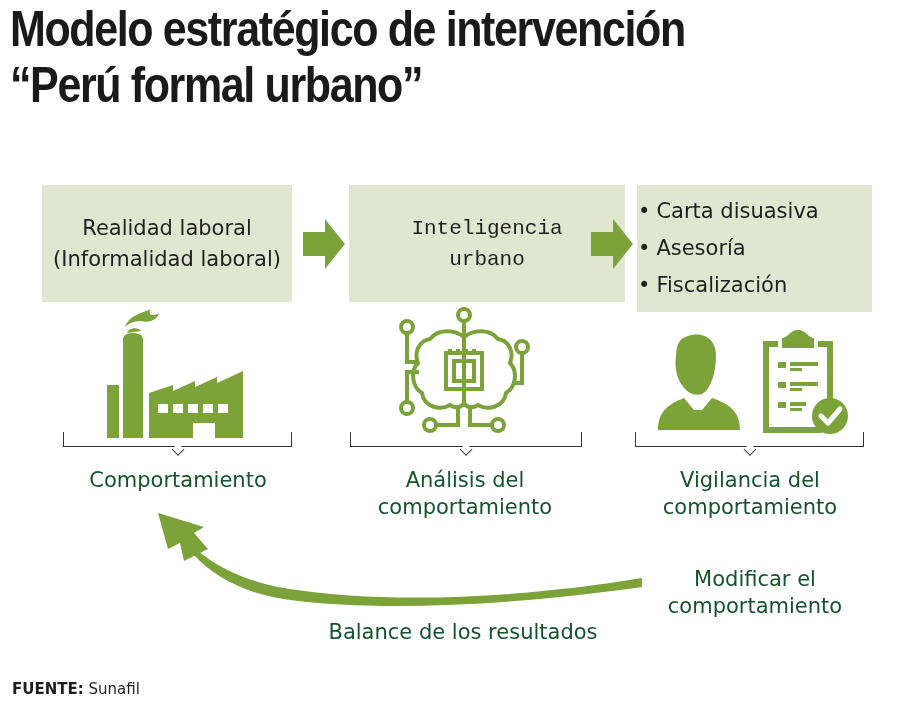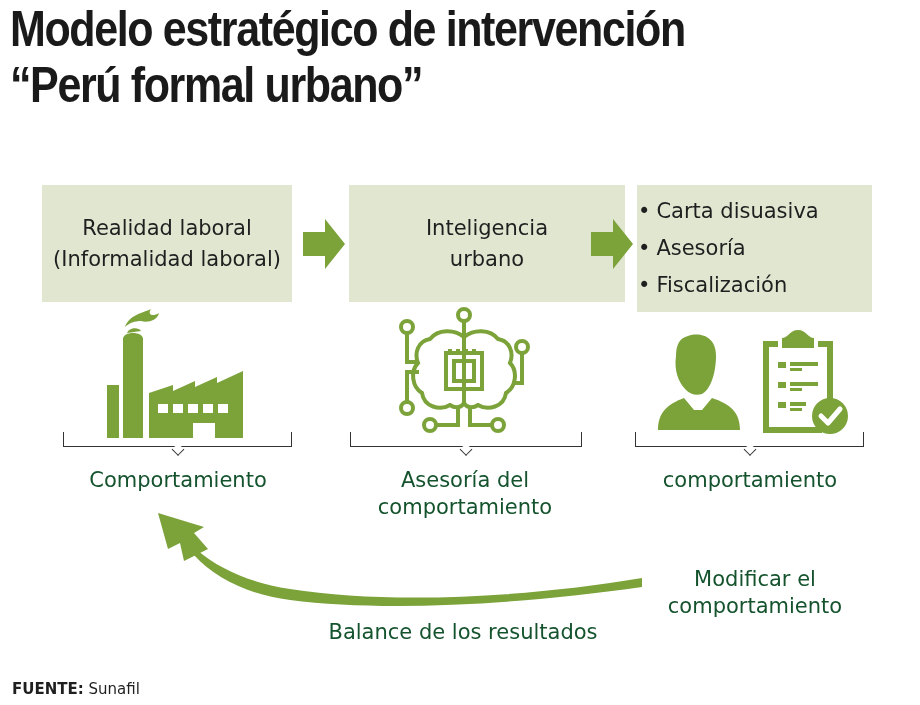--- a/index.html
+++ b/index.html
@@ -5,21 +5,21 @@
   html, body { margin:0; padding:0; }
   body { width:920px; height:705px; background:#ffffff; position:relative; overflow:hidden;
          font-family:"DejaVu Sans", sans-serif; color:#1f1f1f; }
   .title { position:absolute; left:10px; font-family:"Liberation Sans", sans-serif; font-weight:bold;
            font-size:50px; line-height:54px; color:#1a1a1a; letter-spacing:-1.6px; transform:scaleX(0.86); transform-origin:left top; white-space:nowrap; }
   .title.l1 { top:2px; }
   .title.l2 { top:58px; }
   .box { position:absolute; background:#e1e6d1; display:flex; align-items:center; justify-content:center;
          text-align:center; font-size:21px; line-height:31px; color:#1f1f1f; }
   .box.b1 { left:42px; top:185px; width:250px; height:117px; }
-  .box.b2 { left:349px; top:185px; width:276px; height:117px; }
+  .box.b2 { left:349px; top:185px; width:276px; height:117px;font-family:Liberation Mono, monospace; }
   .box.b3 { left:637px; top:185px; width:235px; height:127px; justify-content:flex-start; }
   .box.b3 ul { list-style:none; margin:0; padding:0 0 0 1px; text-align:left; font-size:21px; line-height:37px; }
   .box.b3 li::before { content:"•"; margin-right:6px; }
   .arrow { position:absolute; }
   .icon { position:absolute; }
   .bracket { position:absolute; height:14px; border-left:1.5px solid #333; border-right:1.5px solid #333; border-bottom:1.5px solid #333; }
   .bracket::after { content:""; position:absolute; left:50%; bottom:-8px; width:8px; height:8px; border-right:1.5px solid #333; border-bottom:1.5px solid #333; transform:translateX(-50%) rotate(45deg); background:#fff; }
   .label { position:absolute; text-align:center; font-size:21px; line-height:27px; color:#14532d; }
   .source { position:absolute; left:12px; top:680px; font-size:15px; color:#1f1f1f; }
   .source b { font-weight:bold; }
@@ -126,24 +126,25 @@
 </svg>
 
 <div class="bracket" style="left:63px;top:432px;width:227px;"></div>
 <div class="bracket" style="left:350px;top:432px;width:230px;"></div>
 <div class="bracket" style="left:635px;top:432px;width:227px;"></div>
 
 <div class="label" style="left:63px;top:467px;width:230px;">
   <div>Comportamiento</div>
 </div>
 <div class="label" style="left:345px;top:467px;width:240px;">
-  <div>Asesoría del</div>
+  <div>Análisis del</div>
   <div>comportamiento</div>
 </div>
 <div class="label" style="left:630px;top:467px;width:240px;">
+  <div>Vigilancia del</div>
   <div>comportamiento</div>
 </div>
 <div class="label" style="left:640px;top:566px;width:230px;">
   <div>Modificar el</div>
   <div>comportamiento</div>
 </div>
 
 <svg class="icon" style="left:150px;top:505px" width="500" height="105" viewBox="0 0 500 105">
   <path d="M492,73 C380,92 240,100 140,84 C100,78 70,64 48,46 L44,50 C66,74 100,90 140,95 C240,108 380,98 492,82 Z" fill="#7ca23a"></path>
   <polygon points="8,8 54,22 44,28 58,44 34,56 30,38 18,44" fill="#7ca23a"></polygon>

